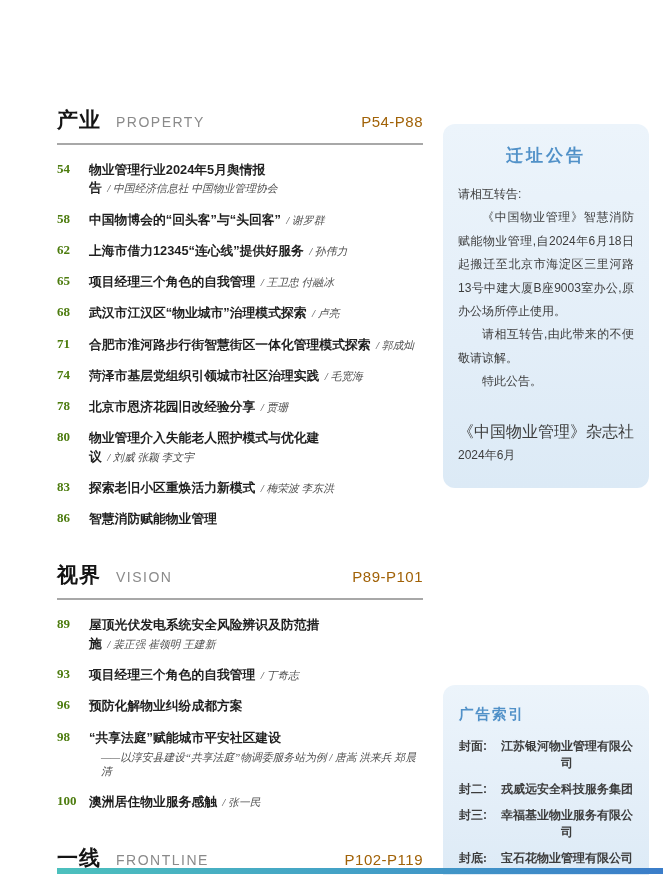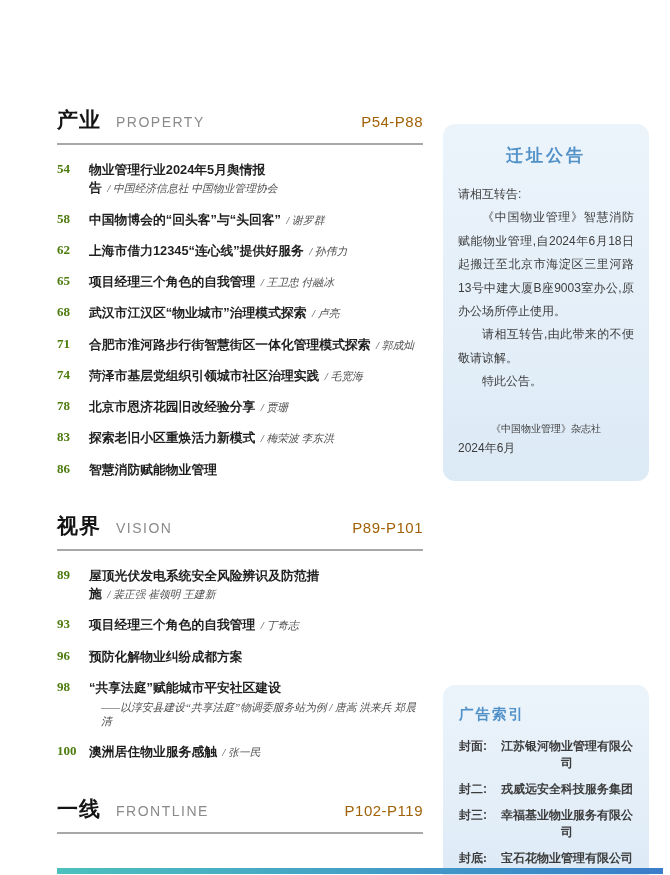--- a/index.html
+++ b/index.html
@@ -22,21 +22,21 @@
   .item-sub { font-family:"Liberation Serif", serif; font-style:italic; font-size:10.8px; color:#4e4e4e; margin-top:5px; margin-left:12px; }
   .section:last-child { margin-bottom:0; }
 
   
   .right-col { position:absolute; left:443px; top:124px; width:206px; height:712px; }
   .soft-box { background:linear-gradient(180deg,#ecf4fb 0%,#e3eef8 60%,#dceaf6 100%); border-radius:12px; }
   .notice-box { padding:20px 15px 24px 15px; }
   .notice-title { text-align:center; color:#5191c8; font-size:17px; font-weight:bold; letter-spacing:3px; margin-bottom:16px; }
   .notice-body { font-size:12px; line-height:1.95; color:#3d3d3d; text-align:justify; }
   .notice-body p.indent { text-indent:2em; }
-  .notice-sign { margin-top:28px; text-align:center; font-size:10px; color:#3d3d3d; }
+  .notice-sign { margin-top:28px; text-align:center; font-size:16px; color:#3d3d3d; }
   .notice-date { text-align:left; font-size:12px; color:#3d3d3d; margin-top:4px; }
 
   .ad-box { position:absolute; top:561px; left:0; width:206px; padding:20px 16px 22px 16px; }
   .ad-title { color:#5191c8; font-size:14.5px; font-weight:bold; letter-spacing:2px; margin-bottom:14px; }
   .ad-row { display:flex; font-size:12px; color:#3c3c3c; font-weight:bold; margin-bottom:9px; }
   .ad-row:last-child { margin-bottom:0;font-family:Liberation Serif, serif; }
   .ad-label { flex:0 0 42px; }
   .ad-company { flex:1;text-align:center; }
 
   
@@ -113,20 +113,27 @@
   </div>
 
   <div class="item">
     <span class="item-num">78</span>
     <span class="item-body">
       <span class="item-line"><span>北京市恩济花园旧改经验分享</span><span class="item-authors">&nbsp; / 贾珊</span></span>
       
     </span>
   </div>
 
+  <div class="item">
+    <span class="item-num">80</span>
+    <span class="item-body">
+      <span class="item-line"><span>物业管理介入失能老人照护模式与优化建议</span><span class="item-authors">&nbsp; / 刘威  张颖  李文宇</span></span>
+      
+    </span>
+  </div>
 
   <div class="item">
     <span class="item-num">83</span>
     <span class="item-body">
       <span class="item-line"><span>探索老旧小区重焕活力新模式</span><span class="item-authors">&nbsp; / 梅荣波  李东洪</span></span>
       
     </span>
   </div>
 
   <div class="item">

